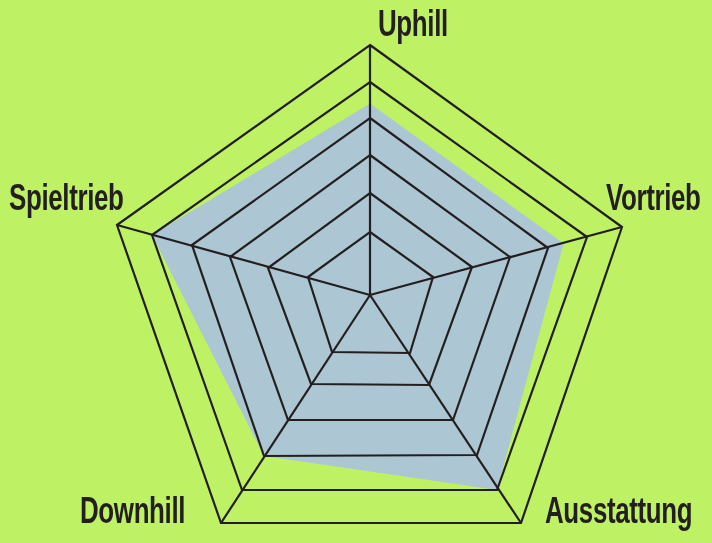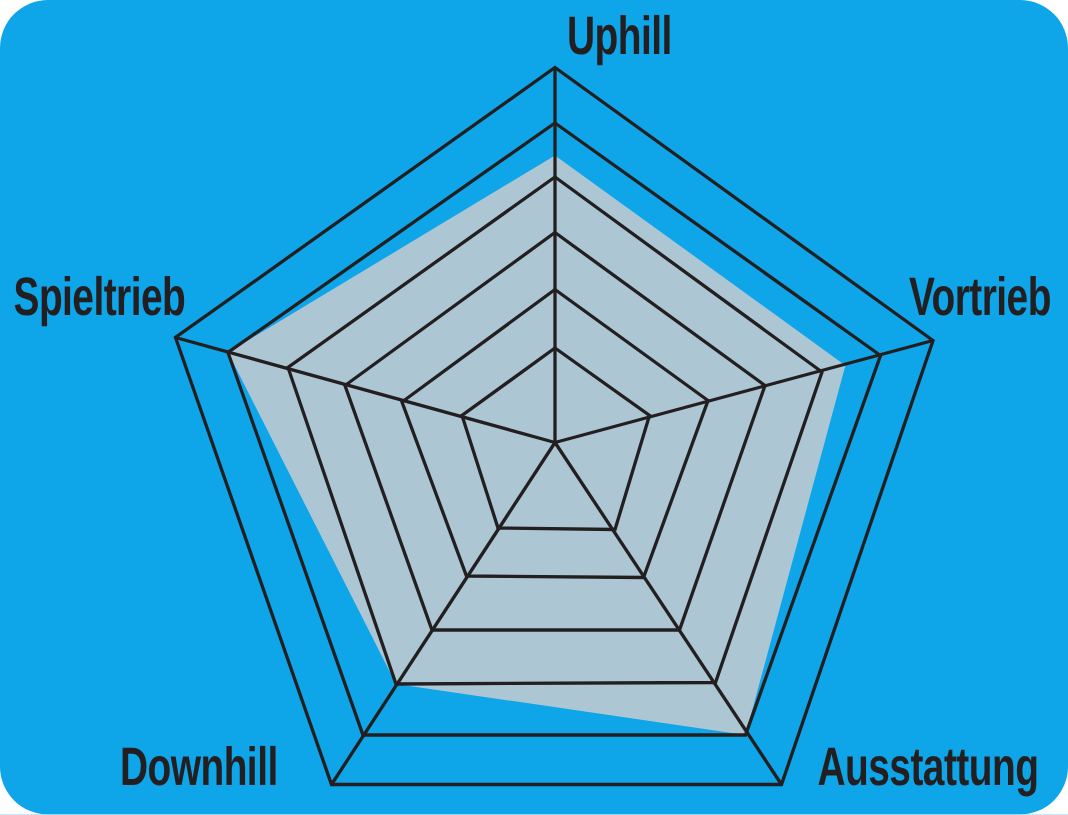--- a/index.html
+++ b/index.html
@@ -1,16 +1,16 @@
 <!DOCTYPE html>
 <html><head>
 <meta charset="utf-8">
 <style>
   html, body { margin: 0; padding: 0; background: #ffffff; }
-  #stage { position: relative; width: 712px; height: 543px; overflow: hidden; background: #0ea5e9; border-radius: 32px; }
+  #stage { position: relative; width: 712px; height: 543px; overflow: hidden; background: #bef264; }
   svg { position: absolute; left: 0; top: 0; }
   .lbl {
     position: absolute;
     font-family: "Liberation Sans", sans-serif;
     font-weight: bold;
     font-size: 36px;
     color: #231f20;
     line-height: 1;
     white-space: nowrap;
     transform: scaleX(0.72);

